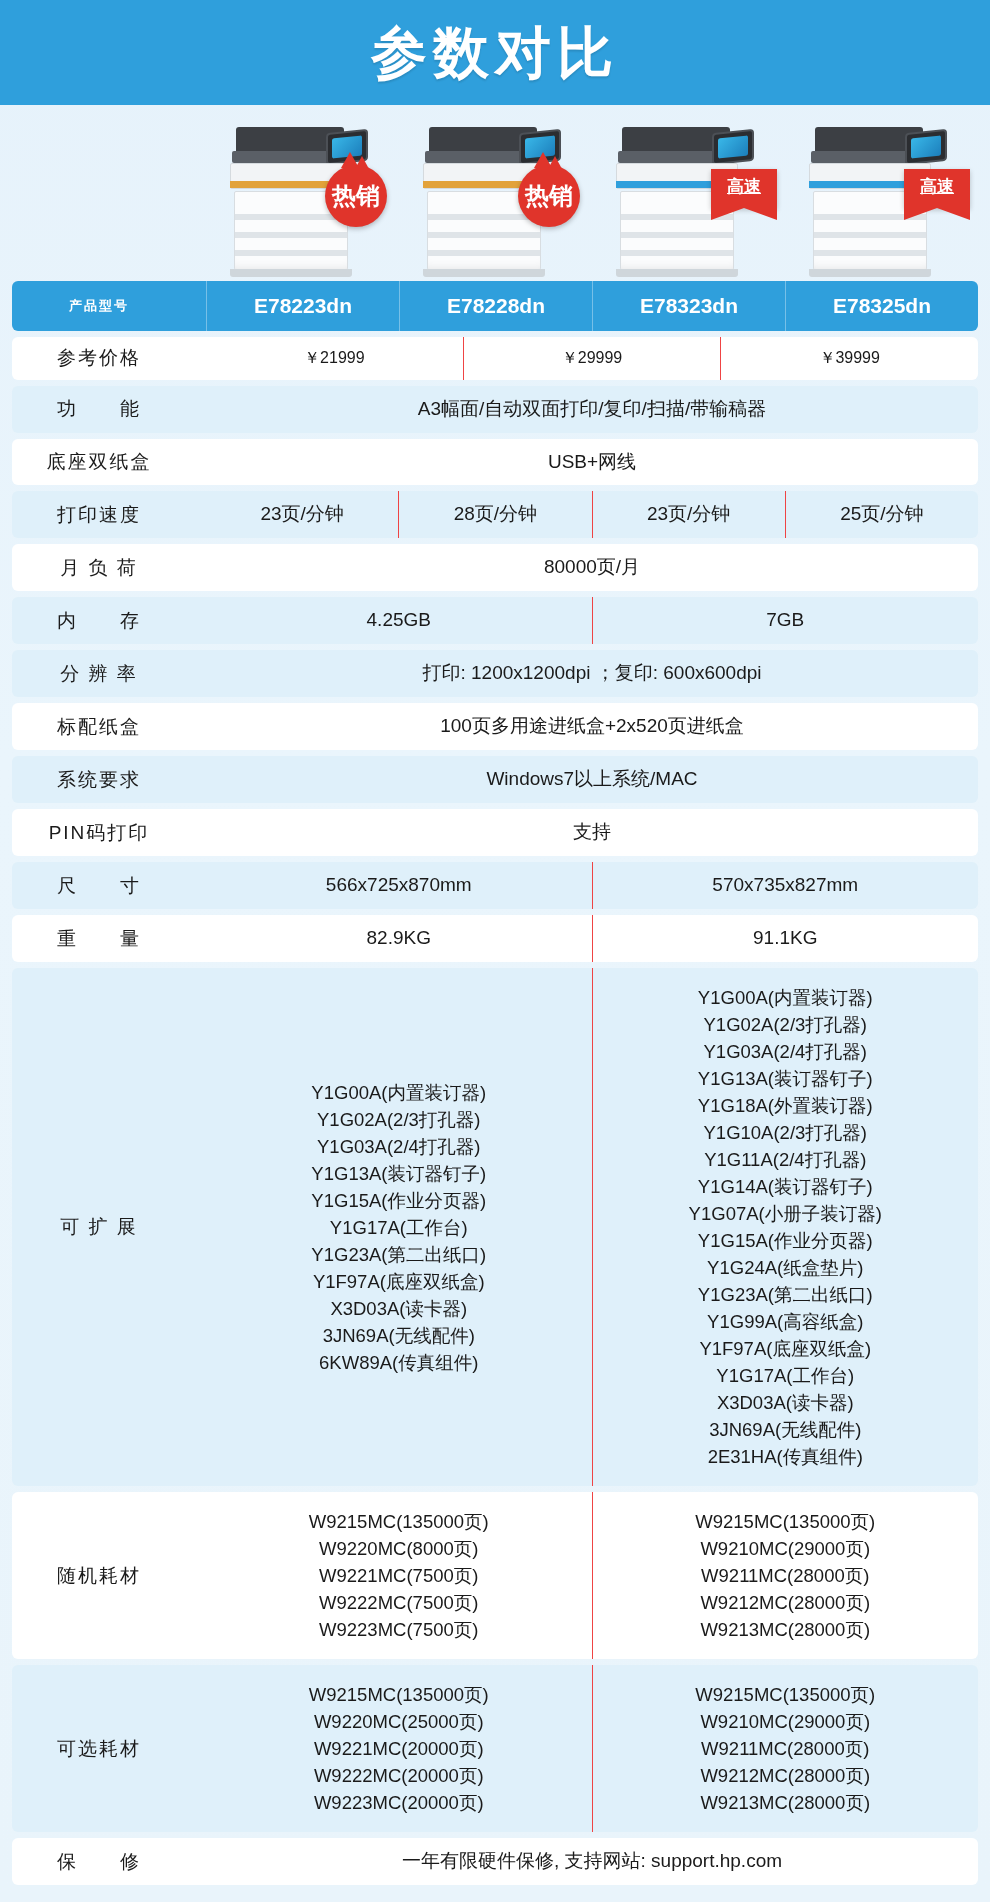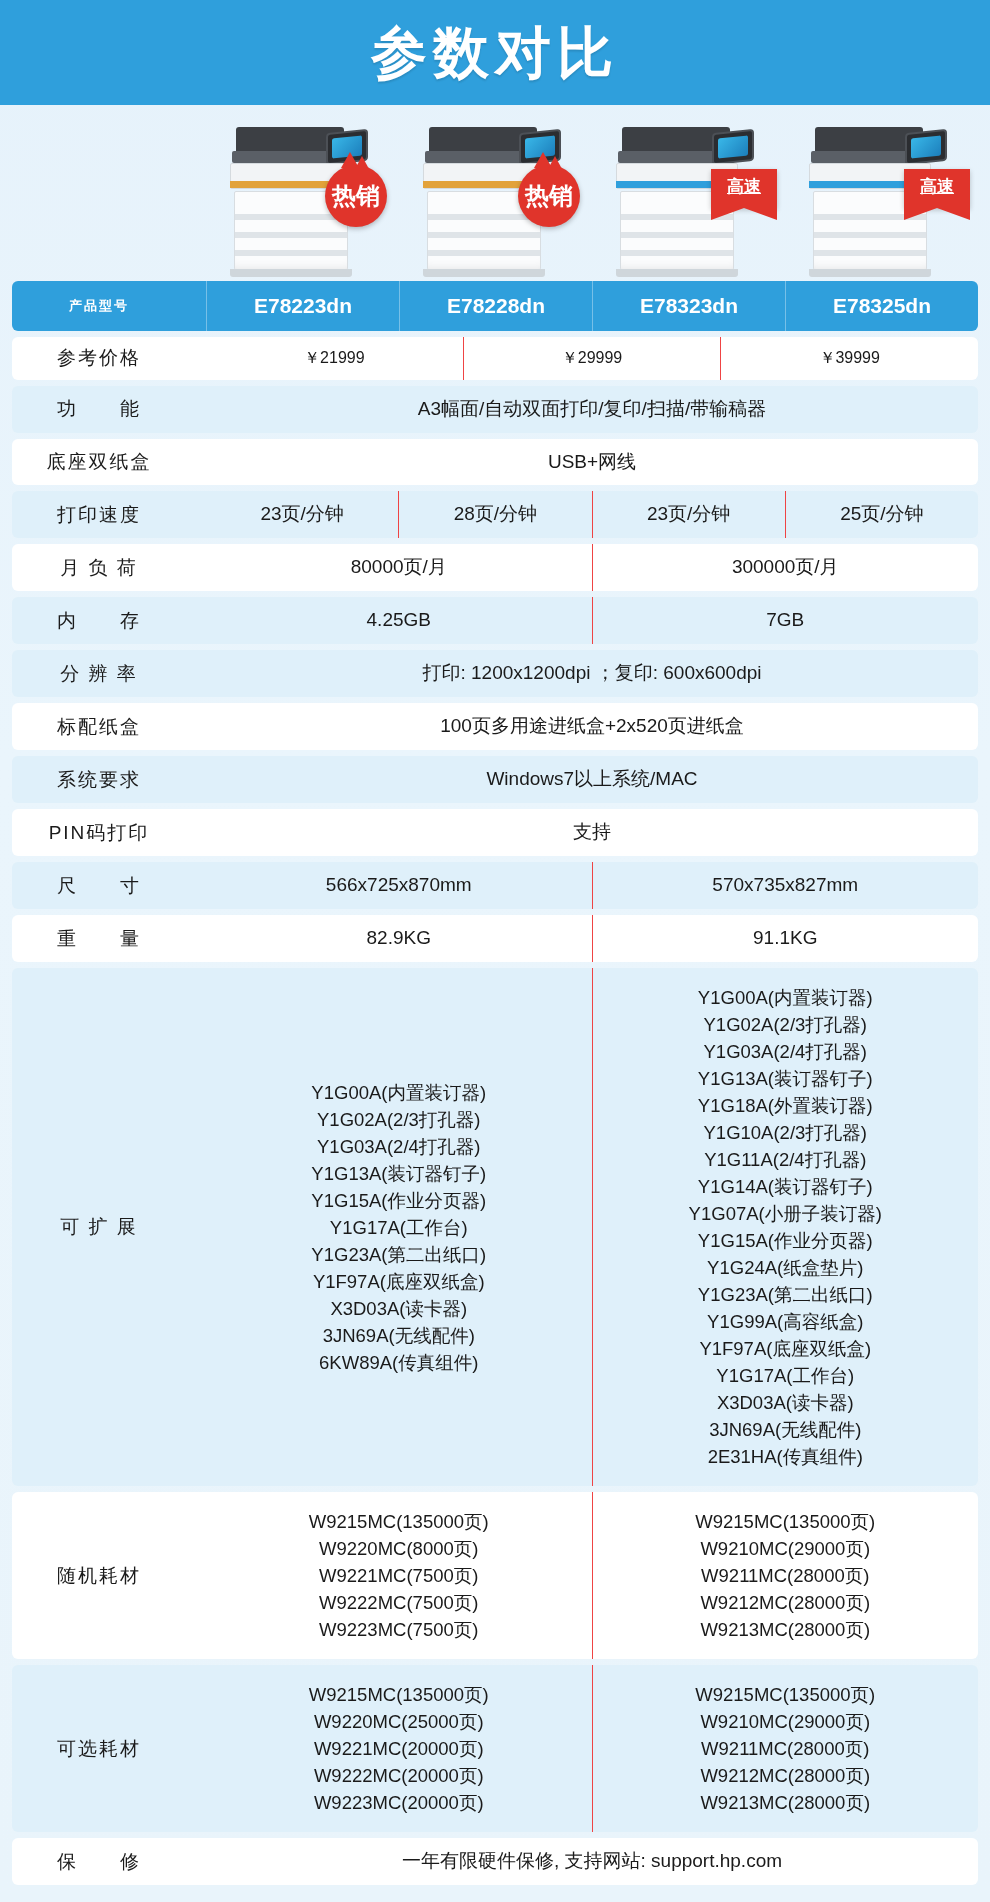--- a/index.html
+++ b/index.html
@@ -356,21 +356,20 @@
         <div class="cell">28页/分钟</div>
         <div class="cell">23页/分钟</div>
         <div class="cell">25页/分钟</div>
       </div>
     </div>
 
     <div class="row plain">
       <div class="label">月 负 荷</div>
       <div class="cells">
         <div class="cell span2">80000页/月</div>
-        <div class="cell span2">300000页/月</div>
       </div>
     </div>
 
     <div class="row tint">
       <div class="label">内　　存</div>
       <div class="cells">
         <div class="cell span2">4.25GB</div>
         <div class="cell span2">7GB</div>
       </div>
     </div>

